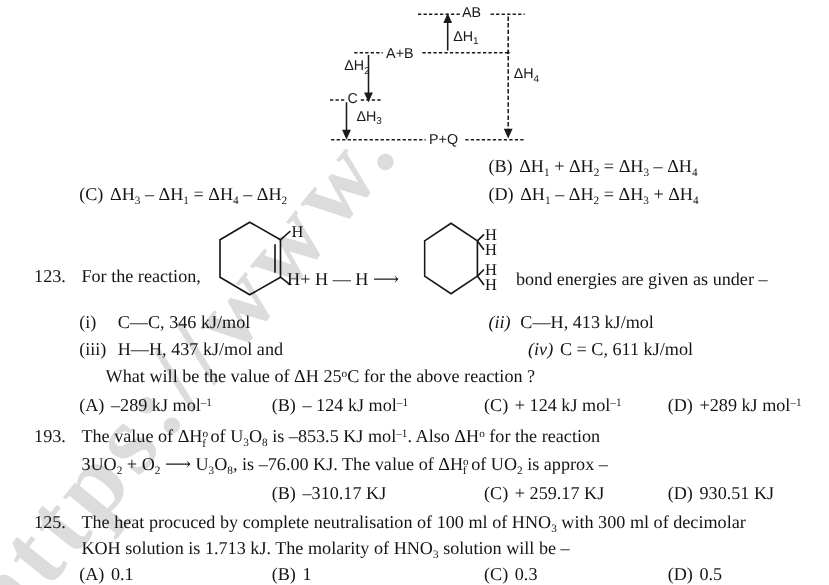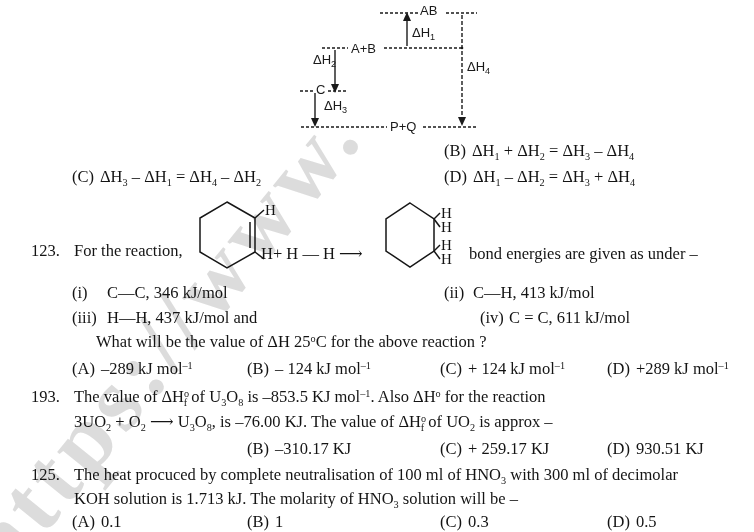--- a/index.html
+++ b/index.html
@@ -9,21 +9,21 @@
     font-family:"Liberation Serif","DejaVu Serif",serif;
     font-size:16.5px;
   }
   .abs{position:absolute; white-space:nowrap;}
   sub,sup{font-size:62%; line-height:0;}
   sub{vertical-align:-0.35em;}
   sup{vertical-align:0.45em;}
   .tuck{margin-left:-0.52em;}
   .olabel{margin-right:6px;}
   .blabel{display:inline-block; width:35px;}
-  .blabel-r{display:inline-block; width:29px;}
+  .blabel-r{display:inline-block; width:29px;font-style:italic;}
   #watermark{
     position:absolute; left:-58px; top:528px;
     transform:rotate(-51deg); transform-origin:0 0;
     font-family:"Liberation Serif","DejaVu Serif",serif;
     font-weight:bold; font-size:92px; letter-spacing:6px;
     color:#c0c0c0; opacity:0.55; z-index:0; white-space:nowrap;
   }
   .layer{position:absolute; left:17px; top:0; z-index:1; width:754px; height:532px;}
   #diagram{position:absolute; left:283px; top:2px; width:250px; height:138px;}
   .dlabel{

